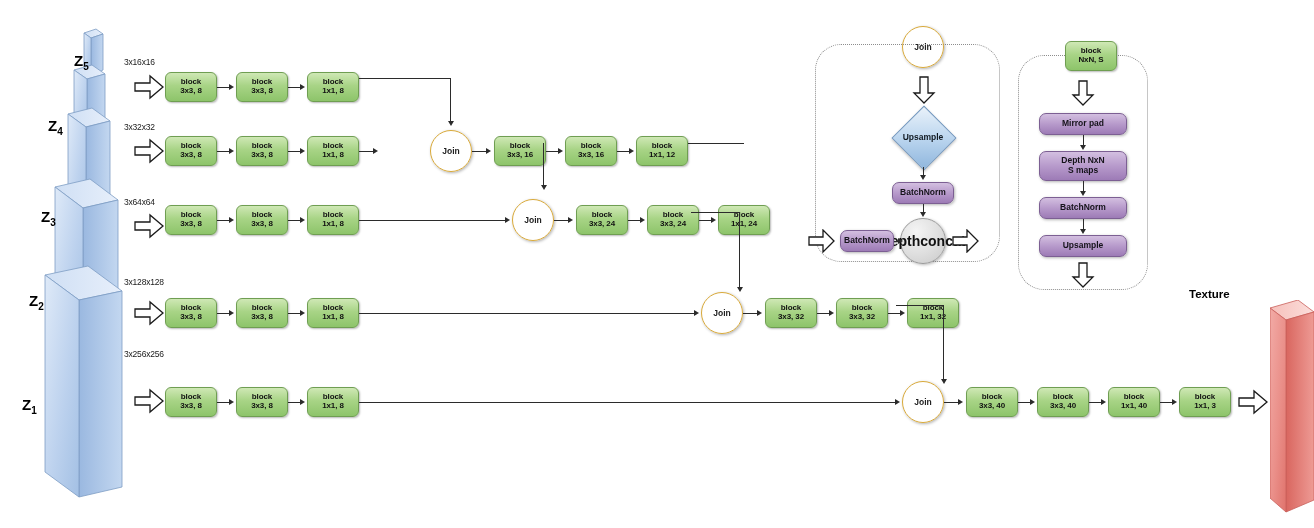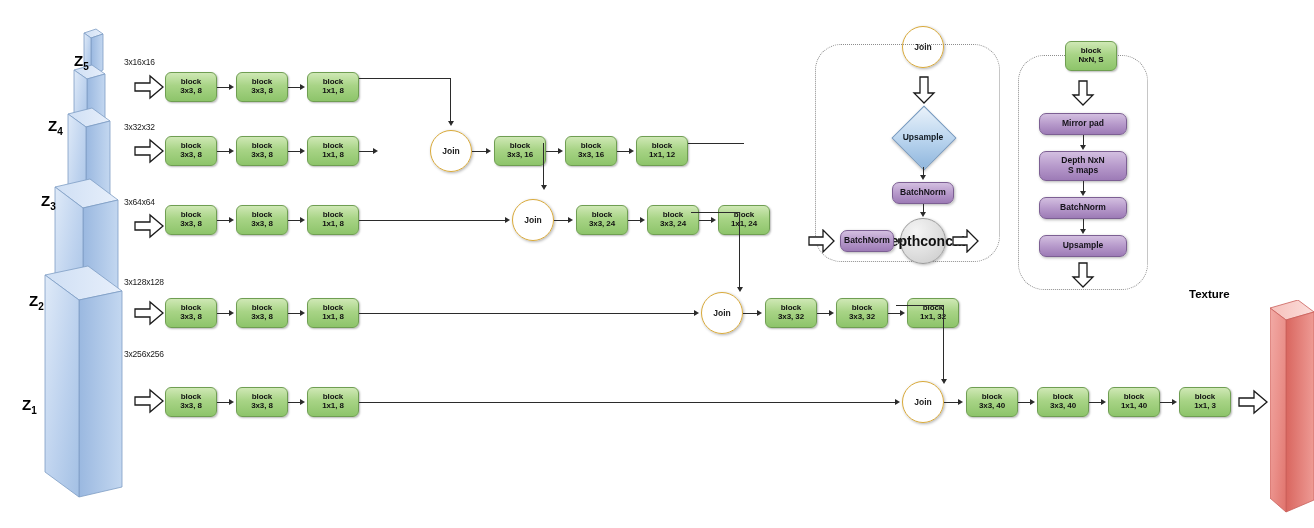--- a/index.html
+++ b/index.html
@@ -180,21 +180,21 @@
       <polygon points="45,275 79,300 79,497 45,472" fill="url(#gBlueFace)" stroke="#7d9dc4" stroke-width="0.8"></polygon>
     </g>
   </svg>
 
   <div class="abs z-lbl" style="left:74px; top:52px;">
     <span>Z</span><sub>5</sub>
   </div>
   <div class="abs z-lbl" style="left:48px; top:117px;">
     <span>Z</span><sub>4</sub>
   </div>
-  <div class="abs z-lbl" style="left:41px; top:192px;">
+  <div class="abs z-lbl" style="left:41px; top:208px;">
     <span>Z</span><sub>3</sub>
   </div>
   <div class="abs z-lbl" style="left:29px; top:292px;">
     <span>Z</span><sub>2</sub>
   </div>
   <div class="abs z-lbl" style="left:22px; top:396px;">
     <span>Z</span><sub>1</sub>
   </div>
 
   <div class="abs shape-lbl" style="left:124px; top:57px;">3x16x16</div>

